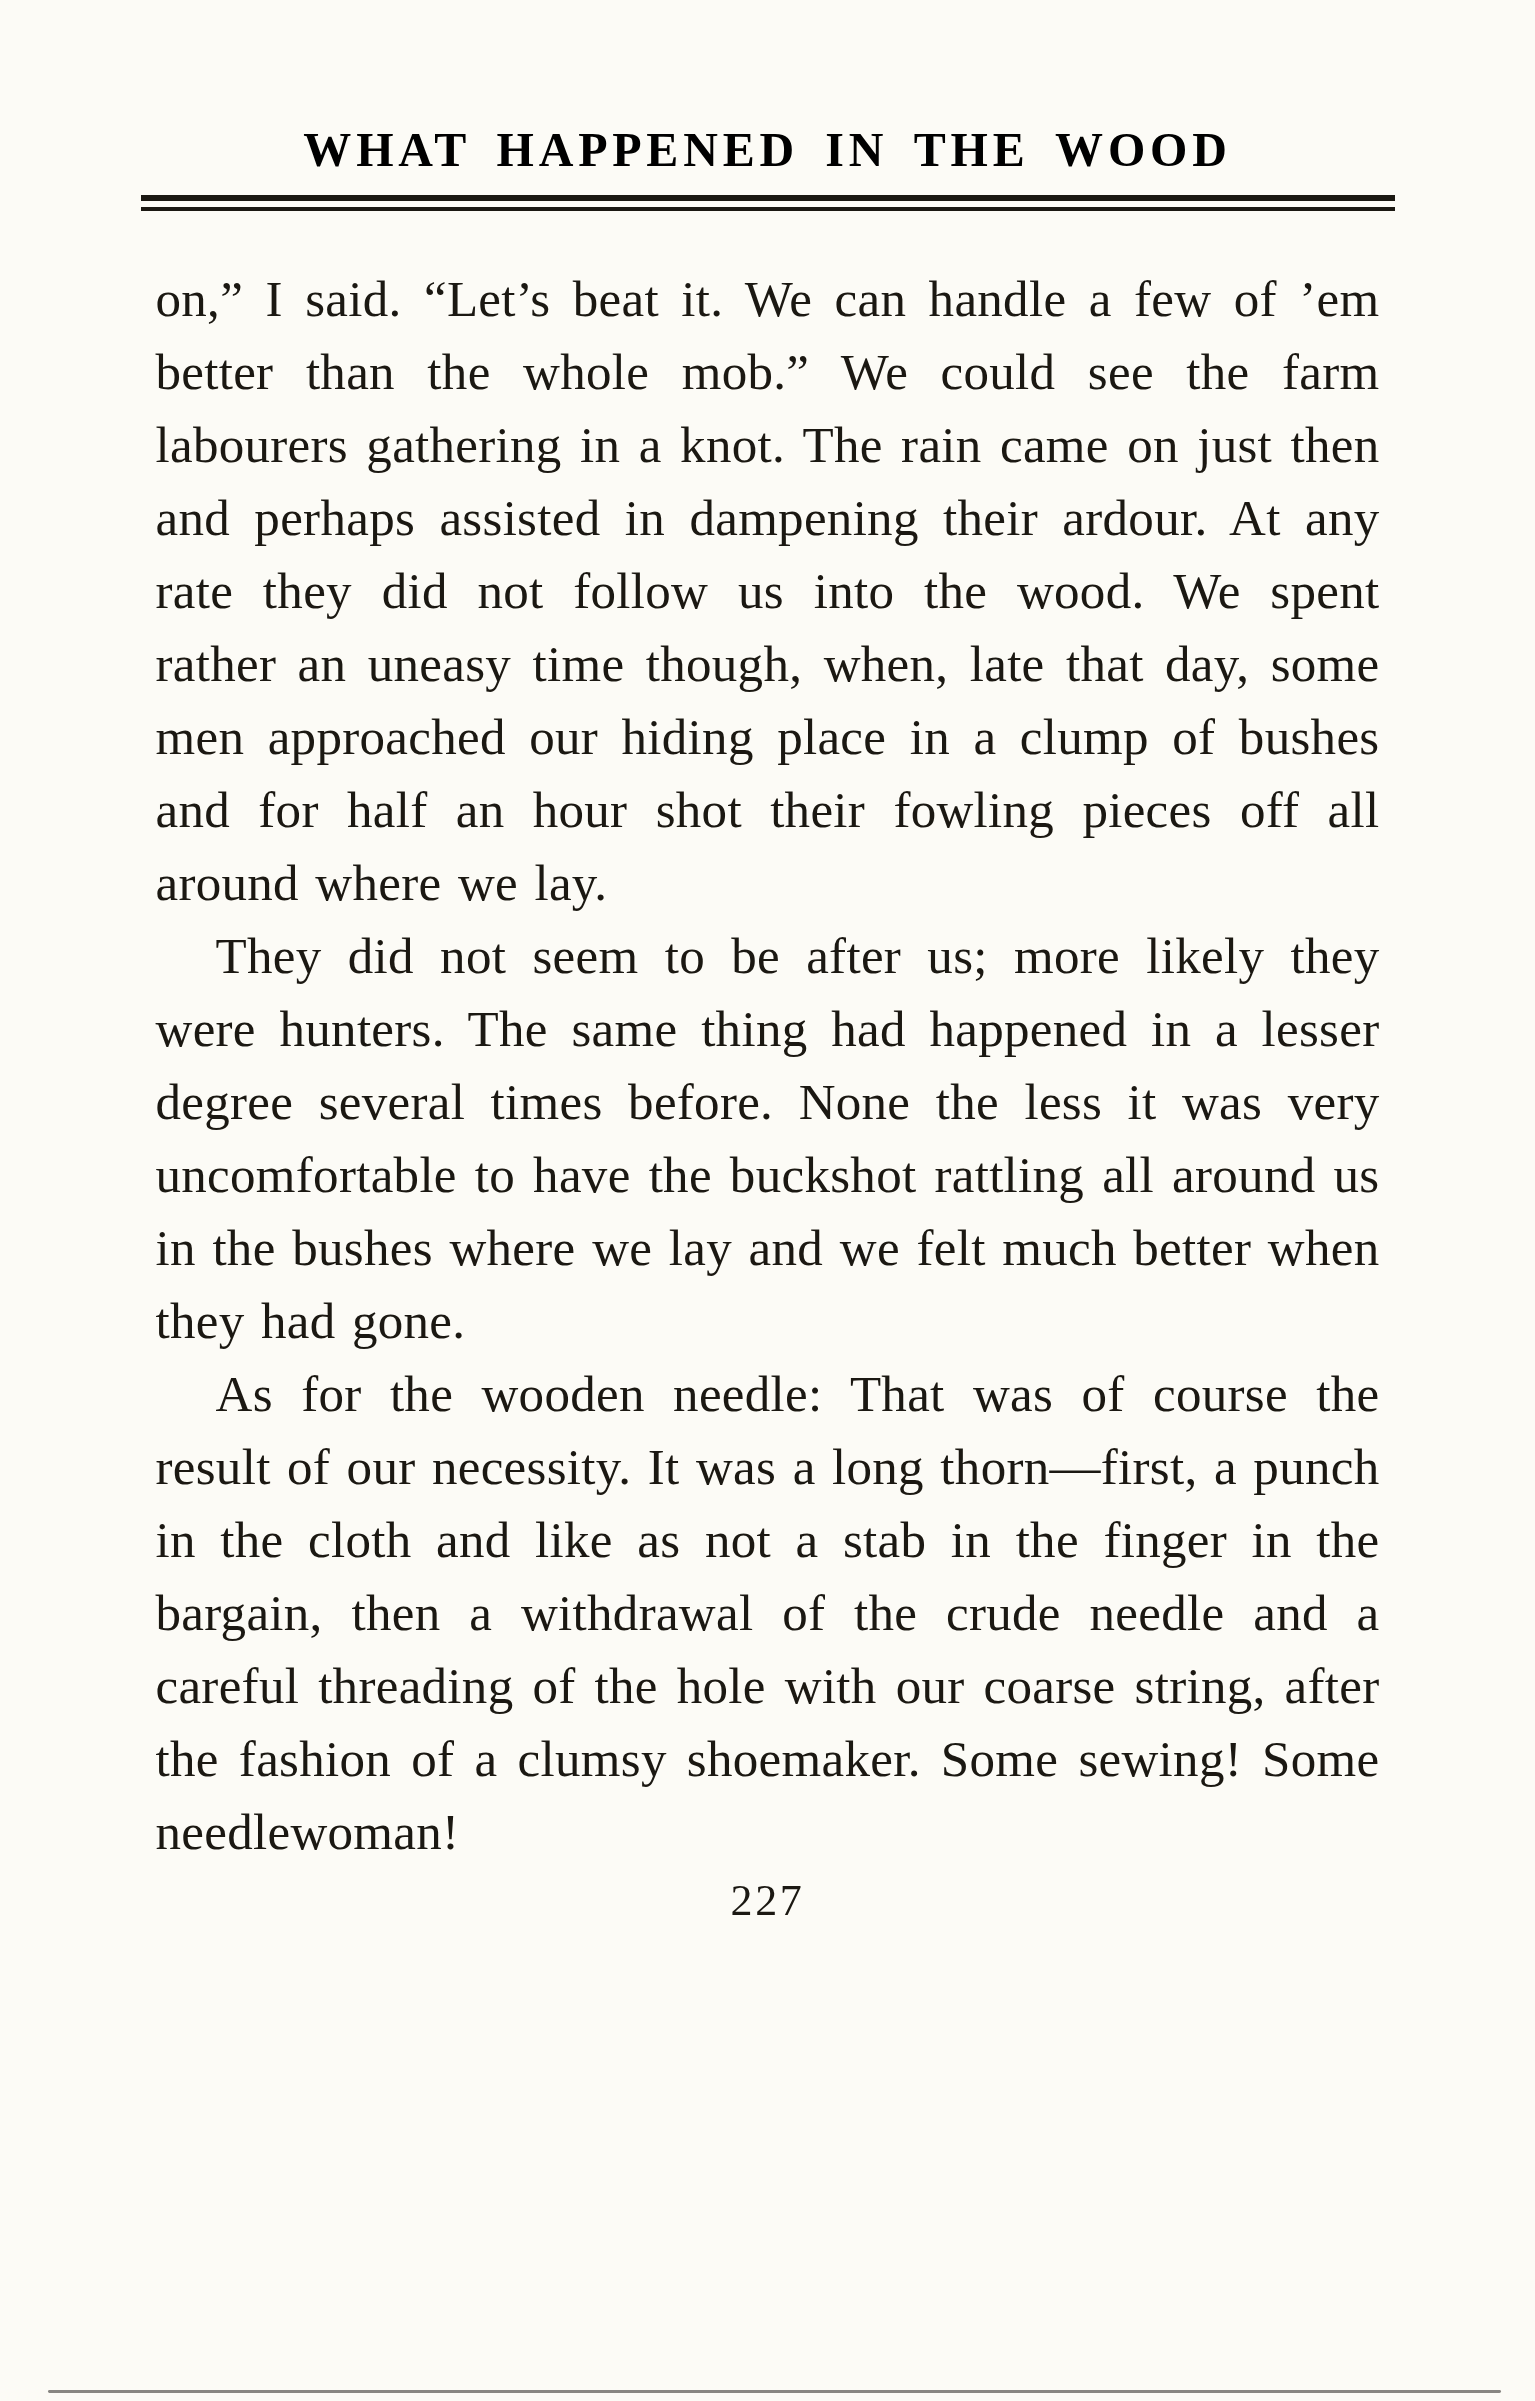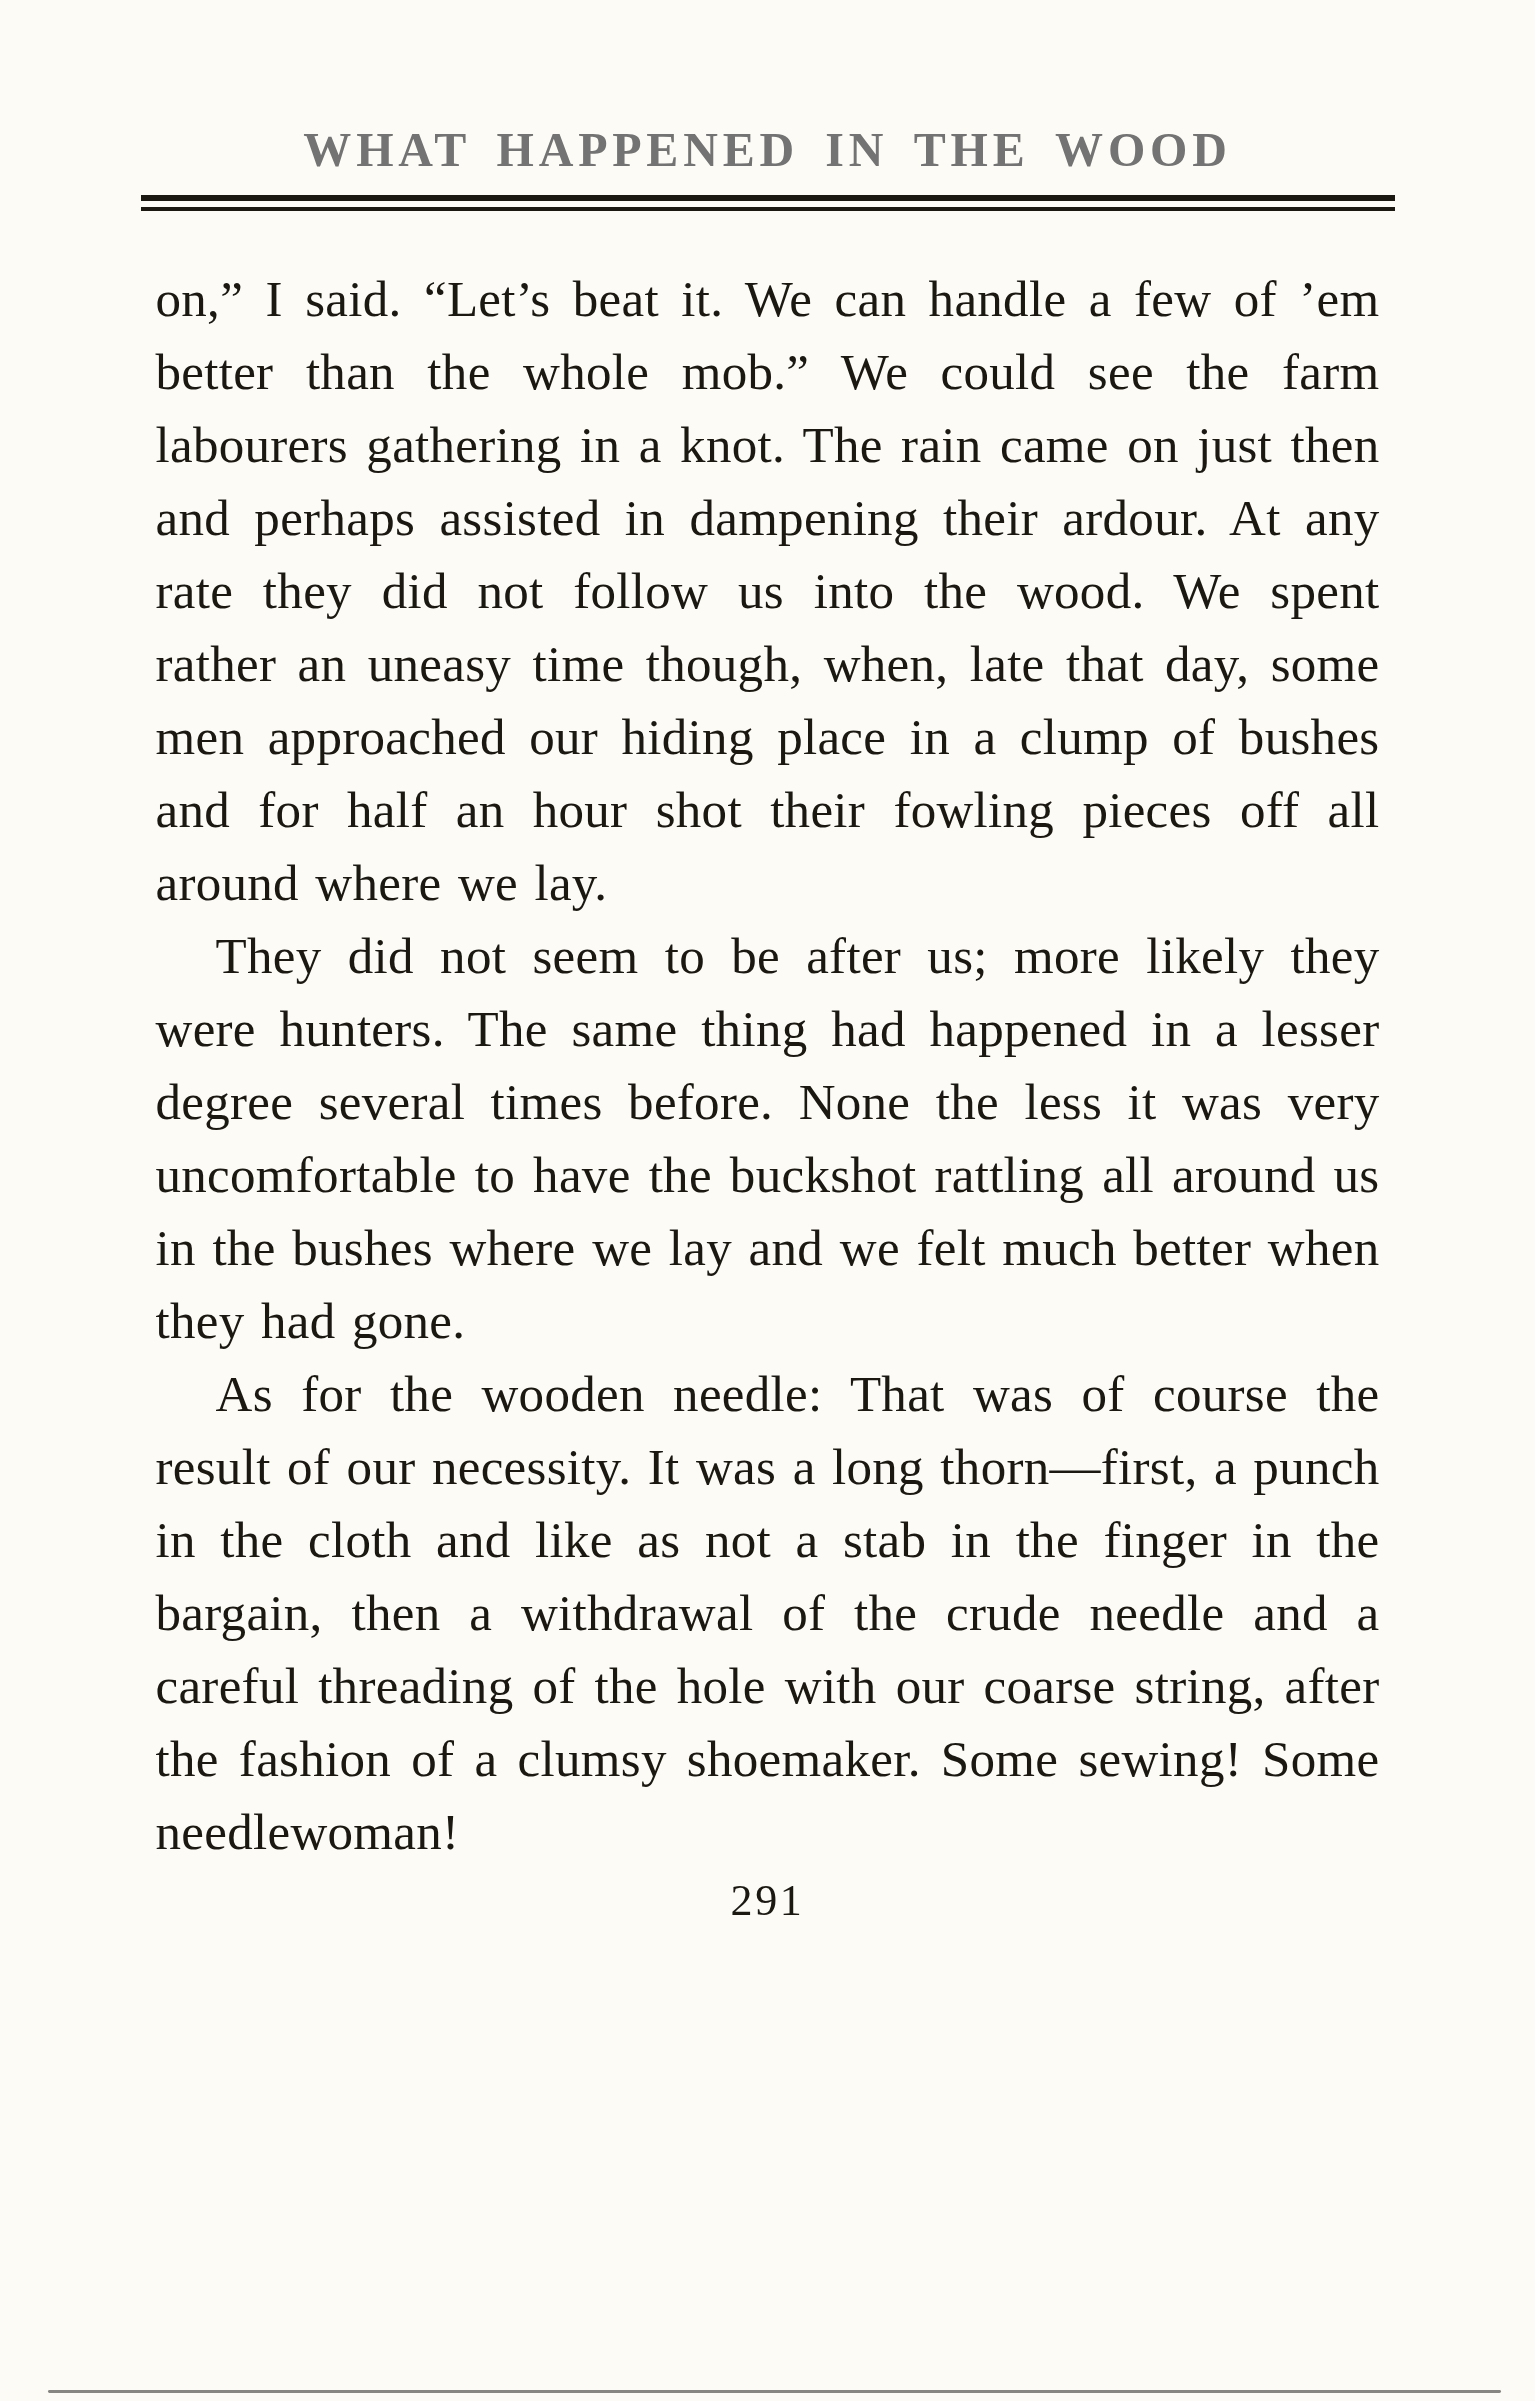--- a/index.html
+++ b/index.html
@@ -18,21 +18,21 @@
     color: #1b1812;
   }
   .running-head {
     margin: 0;
     padding-top: 122px;
     text-align: center;
     font-size: 48px;
     font-weight: bold;
     letter-spacing: 4.8px;
     word-spacing: 9.6px;
-    color: #737373;
+    color: #000000;
   }
   .double-rule {
     width: 1254px;
     margin: 18px auto 0 auto;
   }
   .double-rule .rule-top {
     height: 6.1px;
     background: #1b1812;
   }
   .double-rule .rule-bottom {
@@ -84,18 +84,18 @@
     <div class="rule-top"></div>
     <div class="rule-bottom"></div>
   </div>
 
   <main class="body-text">
     <p class="noindent">on,” I said.  “Let’s beat it.  We can handle a few of ’em better than the whole mob.”  We could see the farm labourers gathering in a knot.  The rain came on just then and perhaps assisted in dampening their ardour.  At any rate they did not follow us into the wood.  We spent rather an uneasy time though, when, late that day, some men approached our hiding place in a clump of bushes and for half an hour shot their fowling pieces off all around where we lay.</p>
     <p>They did not seem to be after us; more likely they were hunters.  The same thing had happened in a lesser degree several times before.  None the less it was very uncomfortable to have the buckshot rattling all around us in the bushes where we lay and we felt much better when they had gone.</p>
     <p>As for the wooden needle:  That was of course the result of our necessity.  It was a long thorn—first, a punch in the cloth and like as not a stab in the finger in the bargain, then a withdrawal of the crude needle and a careful threading of the hole with our coarse string, after the fashion of a clumsy shoemaker.  Some sewing!  Some needlewoman!</p>
   </main>
 
-  <div class="folio">291</div>
+  <div class="folio">227</div>
 
   <div class="page-bottom-edge"></div>
 
 </div>
 
 
 </body></html>

